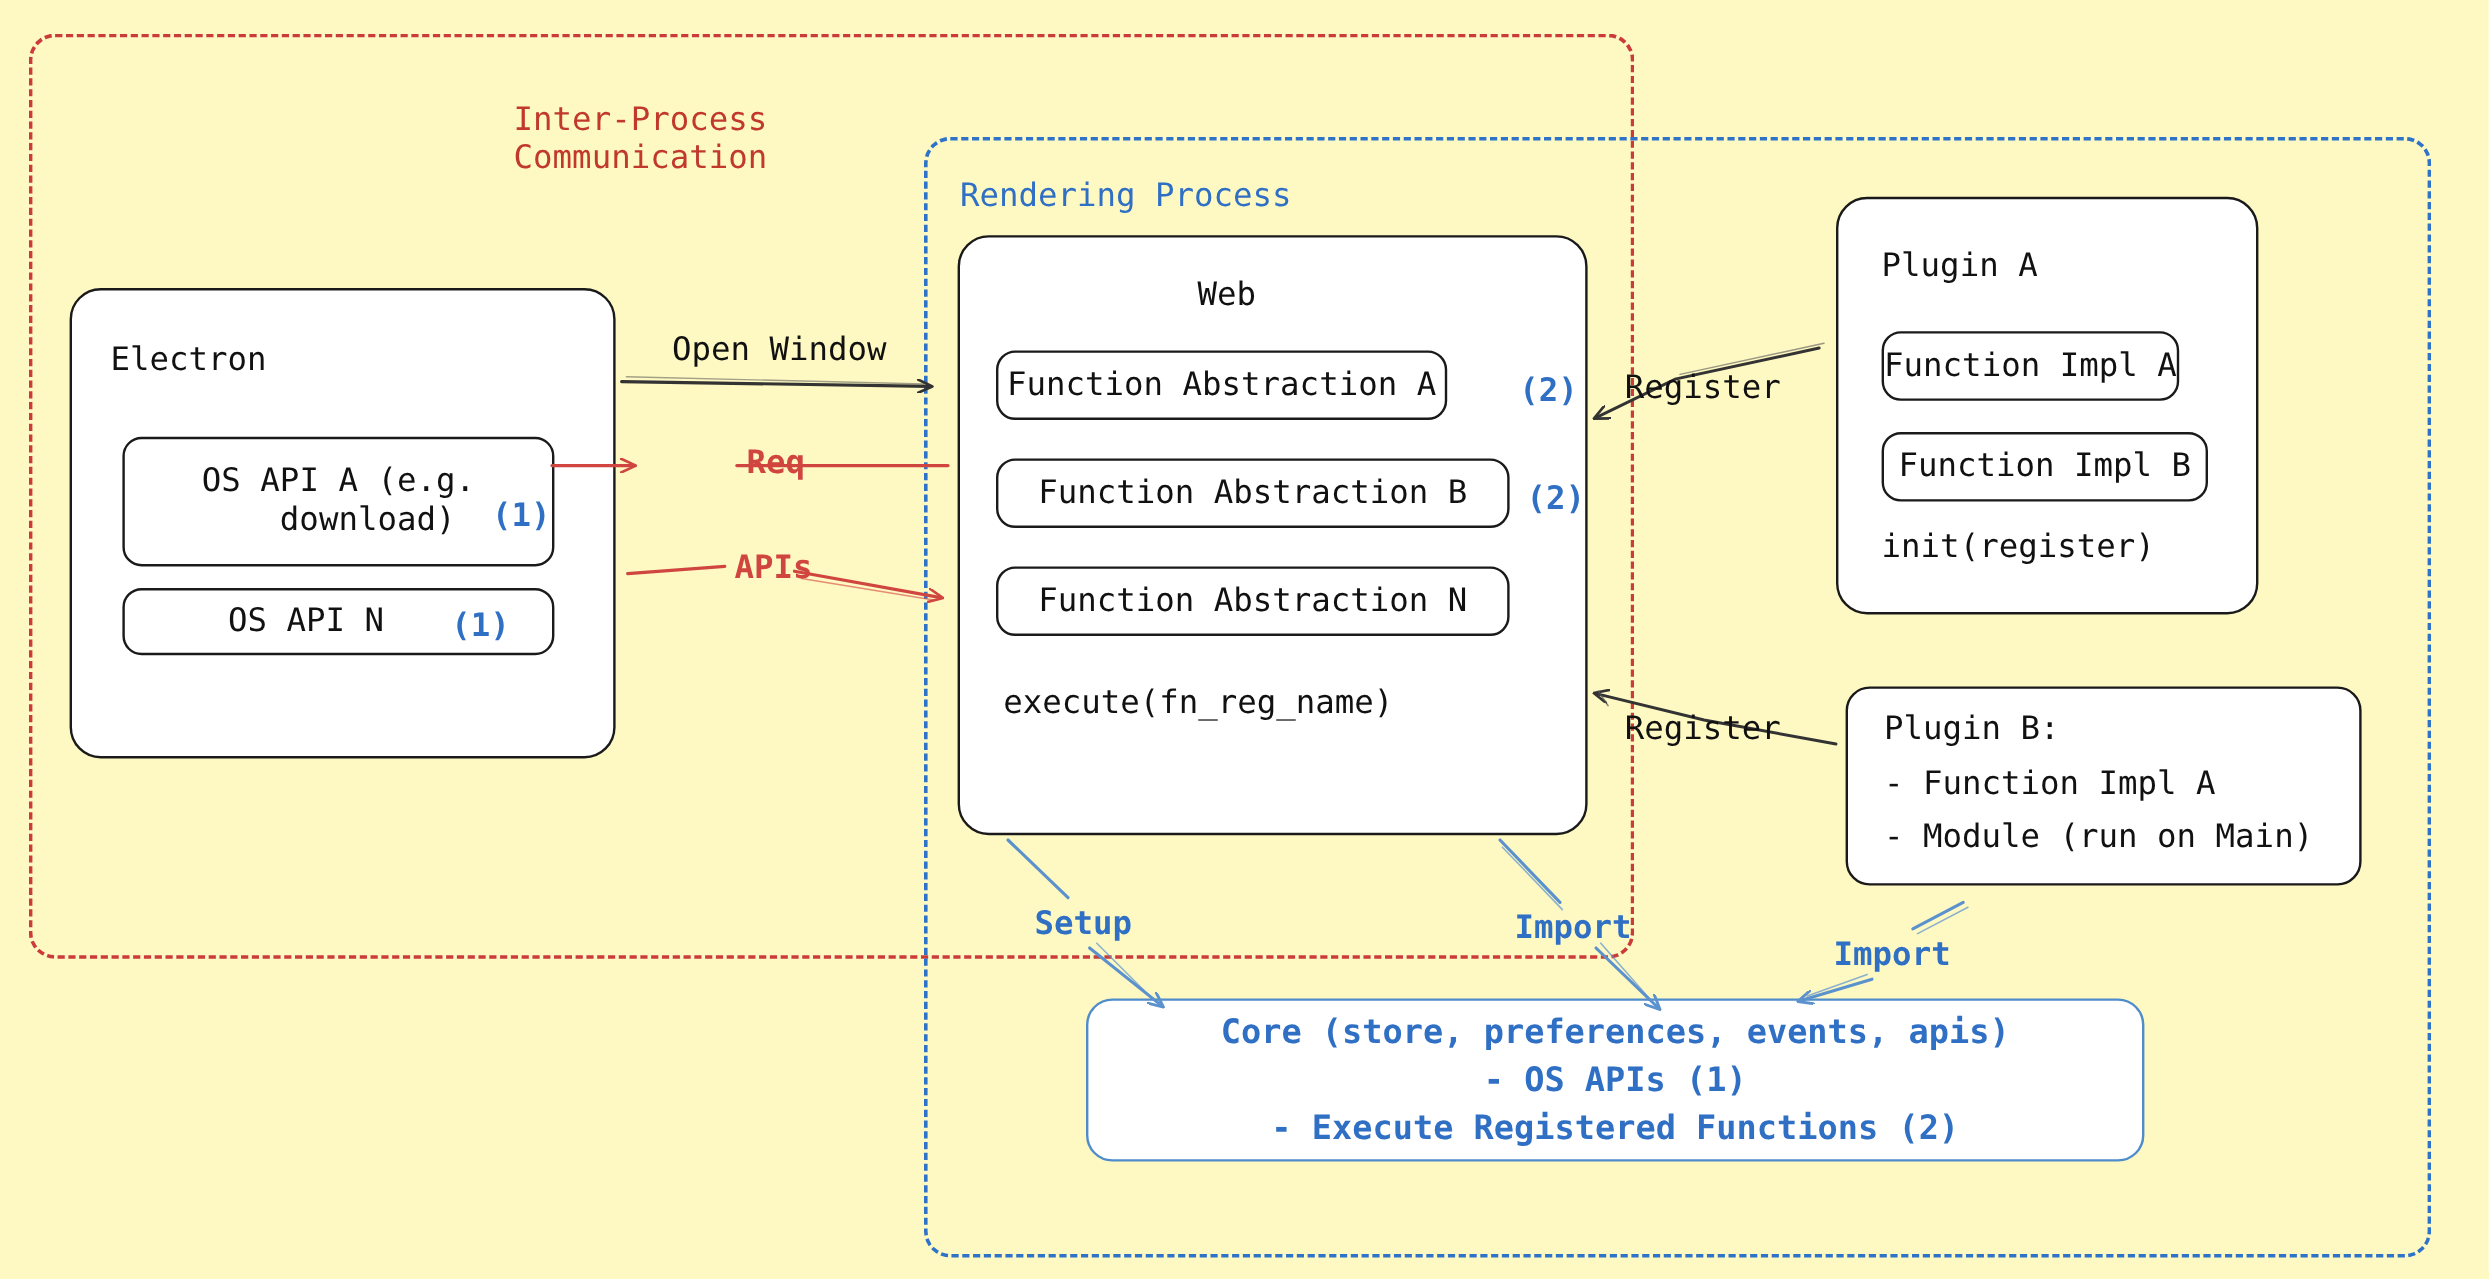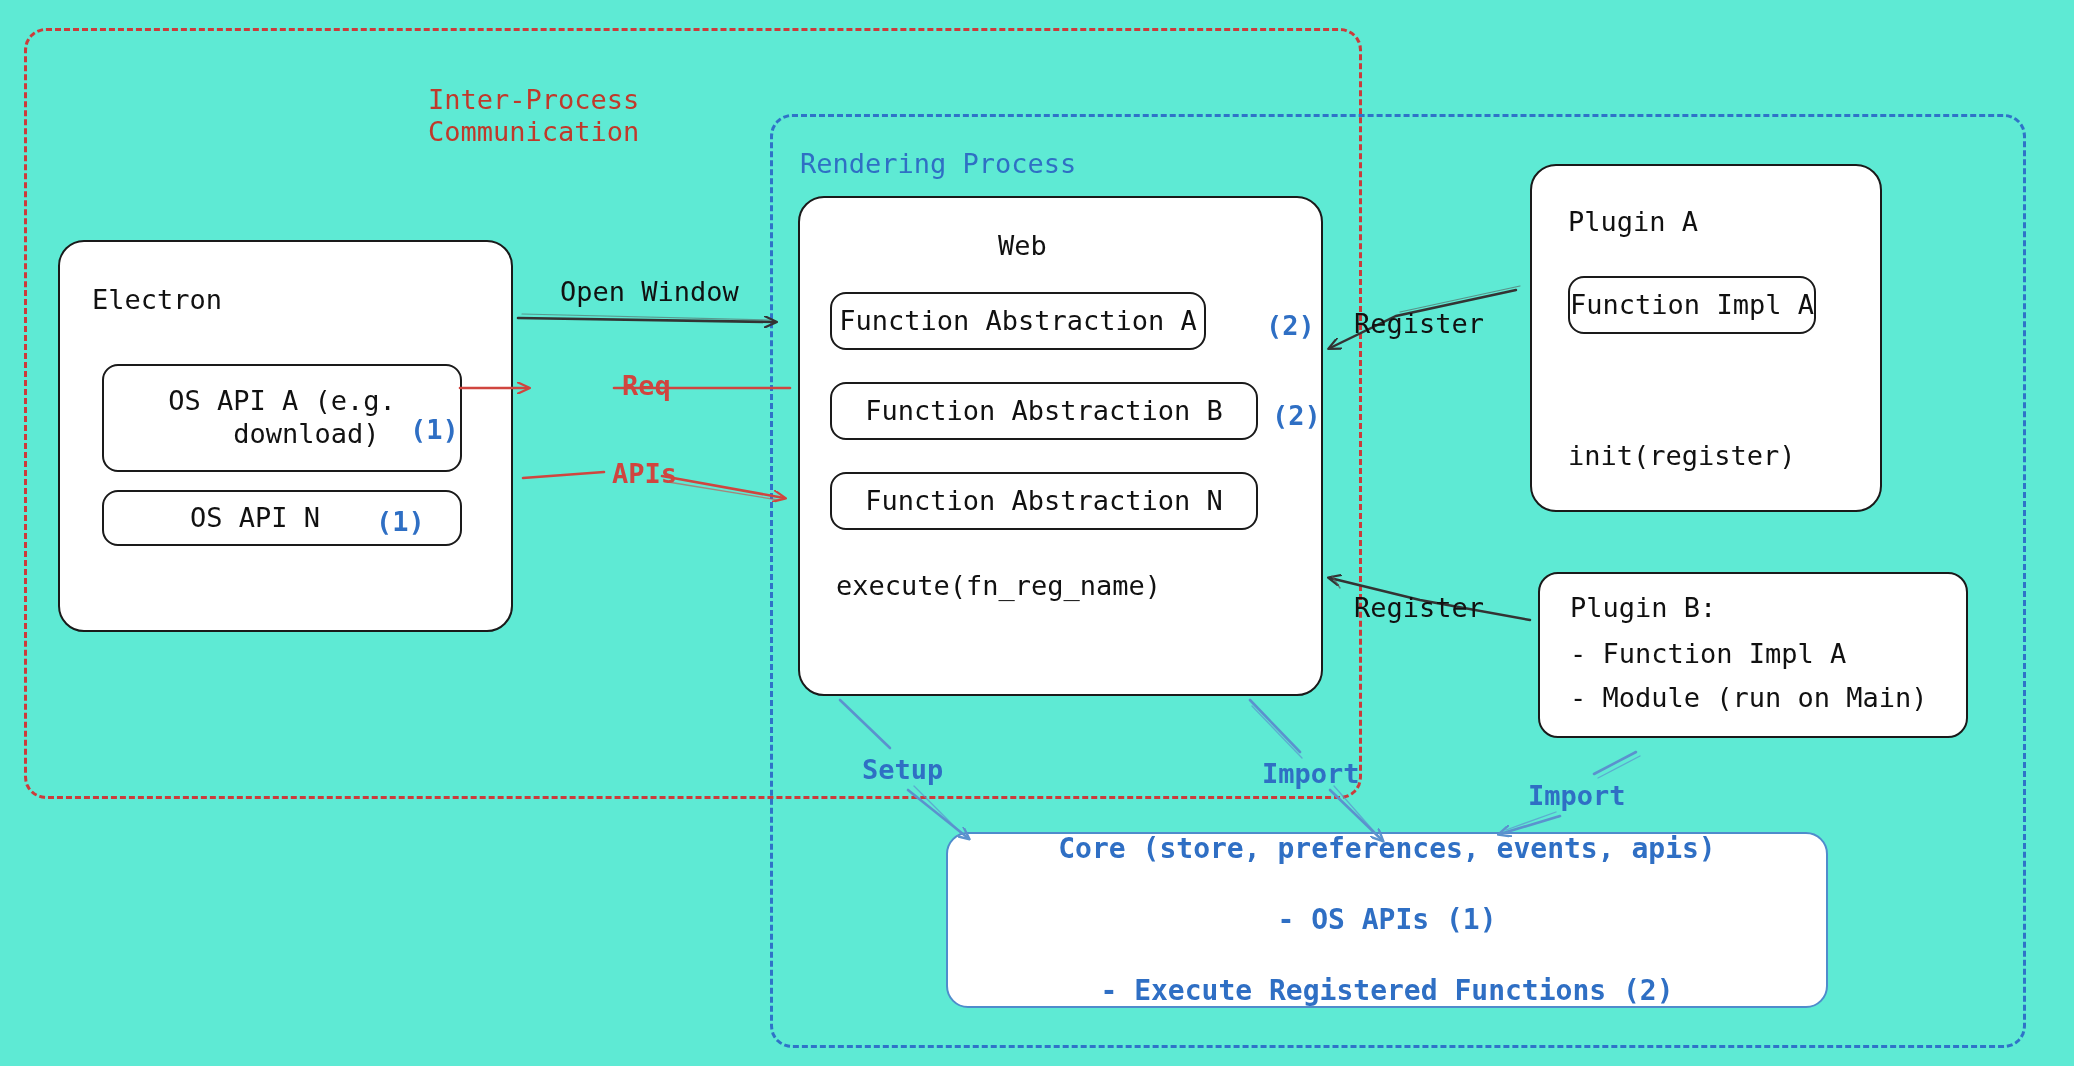--- a/index.html
+++ b/index.html
@@ -7,21 +7,21 @@
     padding: 0;
     background: #ffffff;
   }
   body {
     font-family: "DejaVu Sans Mono", "Liberation Mono", monospace;
   }
   #canvas {
     position: relative;
     width: 2074px;
     height: 1066px;
-    background: #5eead4;
+    background: #fef9c3;
     overflow: hidden;
   }
   svg.layer {
     position: absolute;
     left: 0; top: 0;
     width: 2074px;
     height: 1066px;
     pointer-events: none;
   }
 
@@ -171,31 +171,34 @@
 
   <div class="marker-blue" style="left:1266px; top:310px;">(2)</div>
   <div class="marker-blue" style="left:1272px; top:400px;">(2)</div>
 
   <div class="box" style="left:1530px; top:164px; width:352px; height:348px;">
     <div class="box-label" style="left:36px; top:40px;">Plugin A</div>
 
     <div class="box-inner" style="left:36px; top:110px; width:248px; height:58px;">
       <div class="inner-text">Function Impl A</div>
     </div>
+    <div class="box-inner" style="left:36px; top:194px; width:272px; height:58px;">
+      <div class="inner-text">Function Impl B</div>
+    </div>
 
     <div class="plain-line" style="left:36px; top:272px;">init(register)</div>
   </div>
 
   <div class="box" style="left:1538px; top:572px; width:430px; height:166px; border-radius:20px;">
     <div class="box-label" style="left:30px; top:18px;">Plugin B:</div>
     <div class="plain-line" style="left:30px; top:62px;">- Function Impl A</div>
     <div class="plain-line" style="left:30px; top:106px;">- Module (run on Main)</div>
   </div>
 
-  <div class="box-core" style="left:946px; top:832px; width:882px; height:176px;gap:31px;">
+  <div class="box-core" style="left:905px; top:832px; width:882px; height:136px;">
     <div class="core-line">Core (store, preferences, events, apis)</div>
     <div class="core-line">- OS APIs (1)</div>
     <div class="core-line">- Execute Registered Functions (2)</div>
   </div>
 
   <svg class="layer" viewBox="0 0 2074 1066">
     <defs>
       <marker id="ah-black" markerWidth="14" markerHeight="12" refX="11" refY="6" orient="auto" markerUnits="userSpaceOnUse">
         <path d="M0,0 L13,6 L0,12" fill="none" stroke="#333333" stroke-width="2.2" stroke-linecap="round" stroke-linejoin="round"></path>
       </marker>

